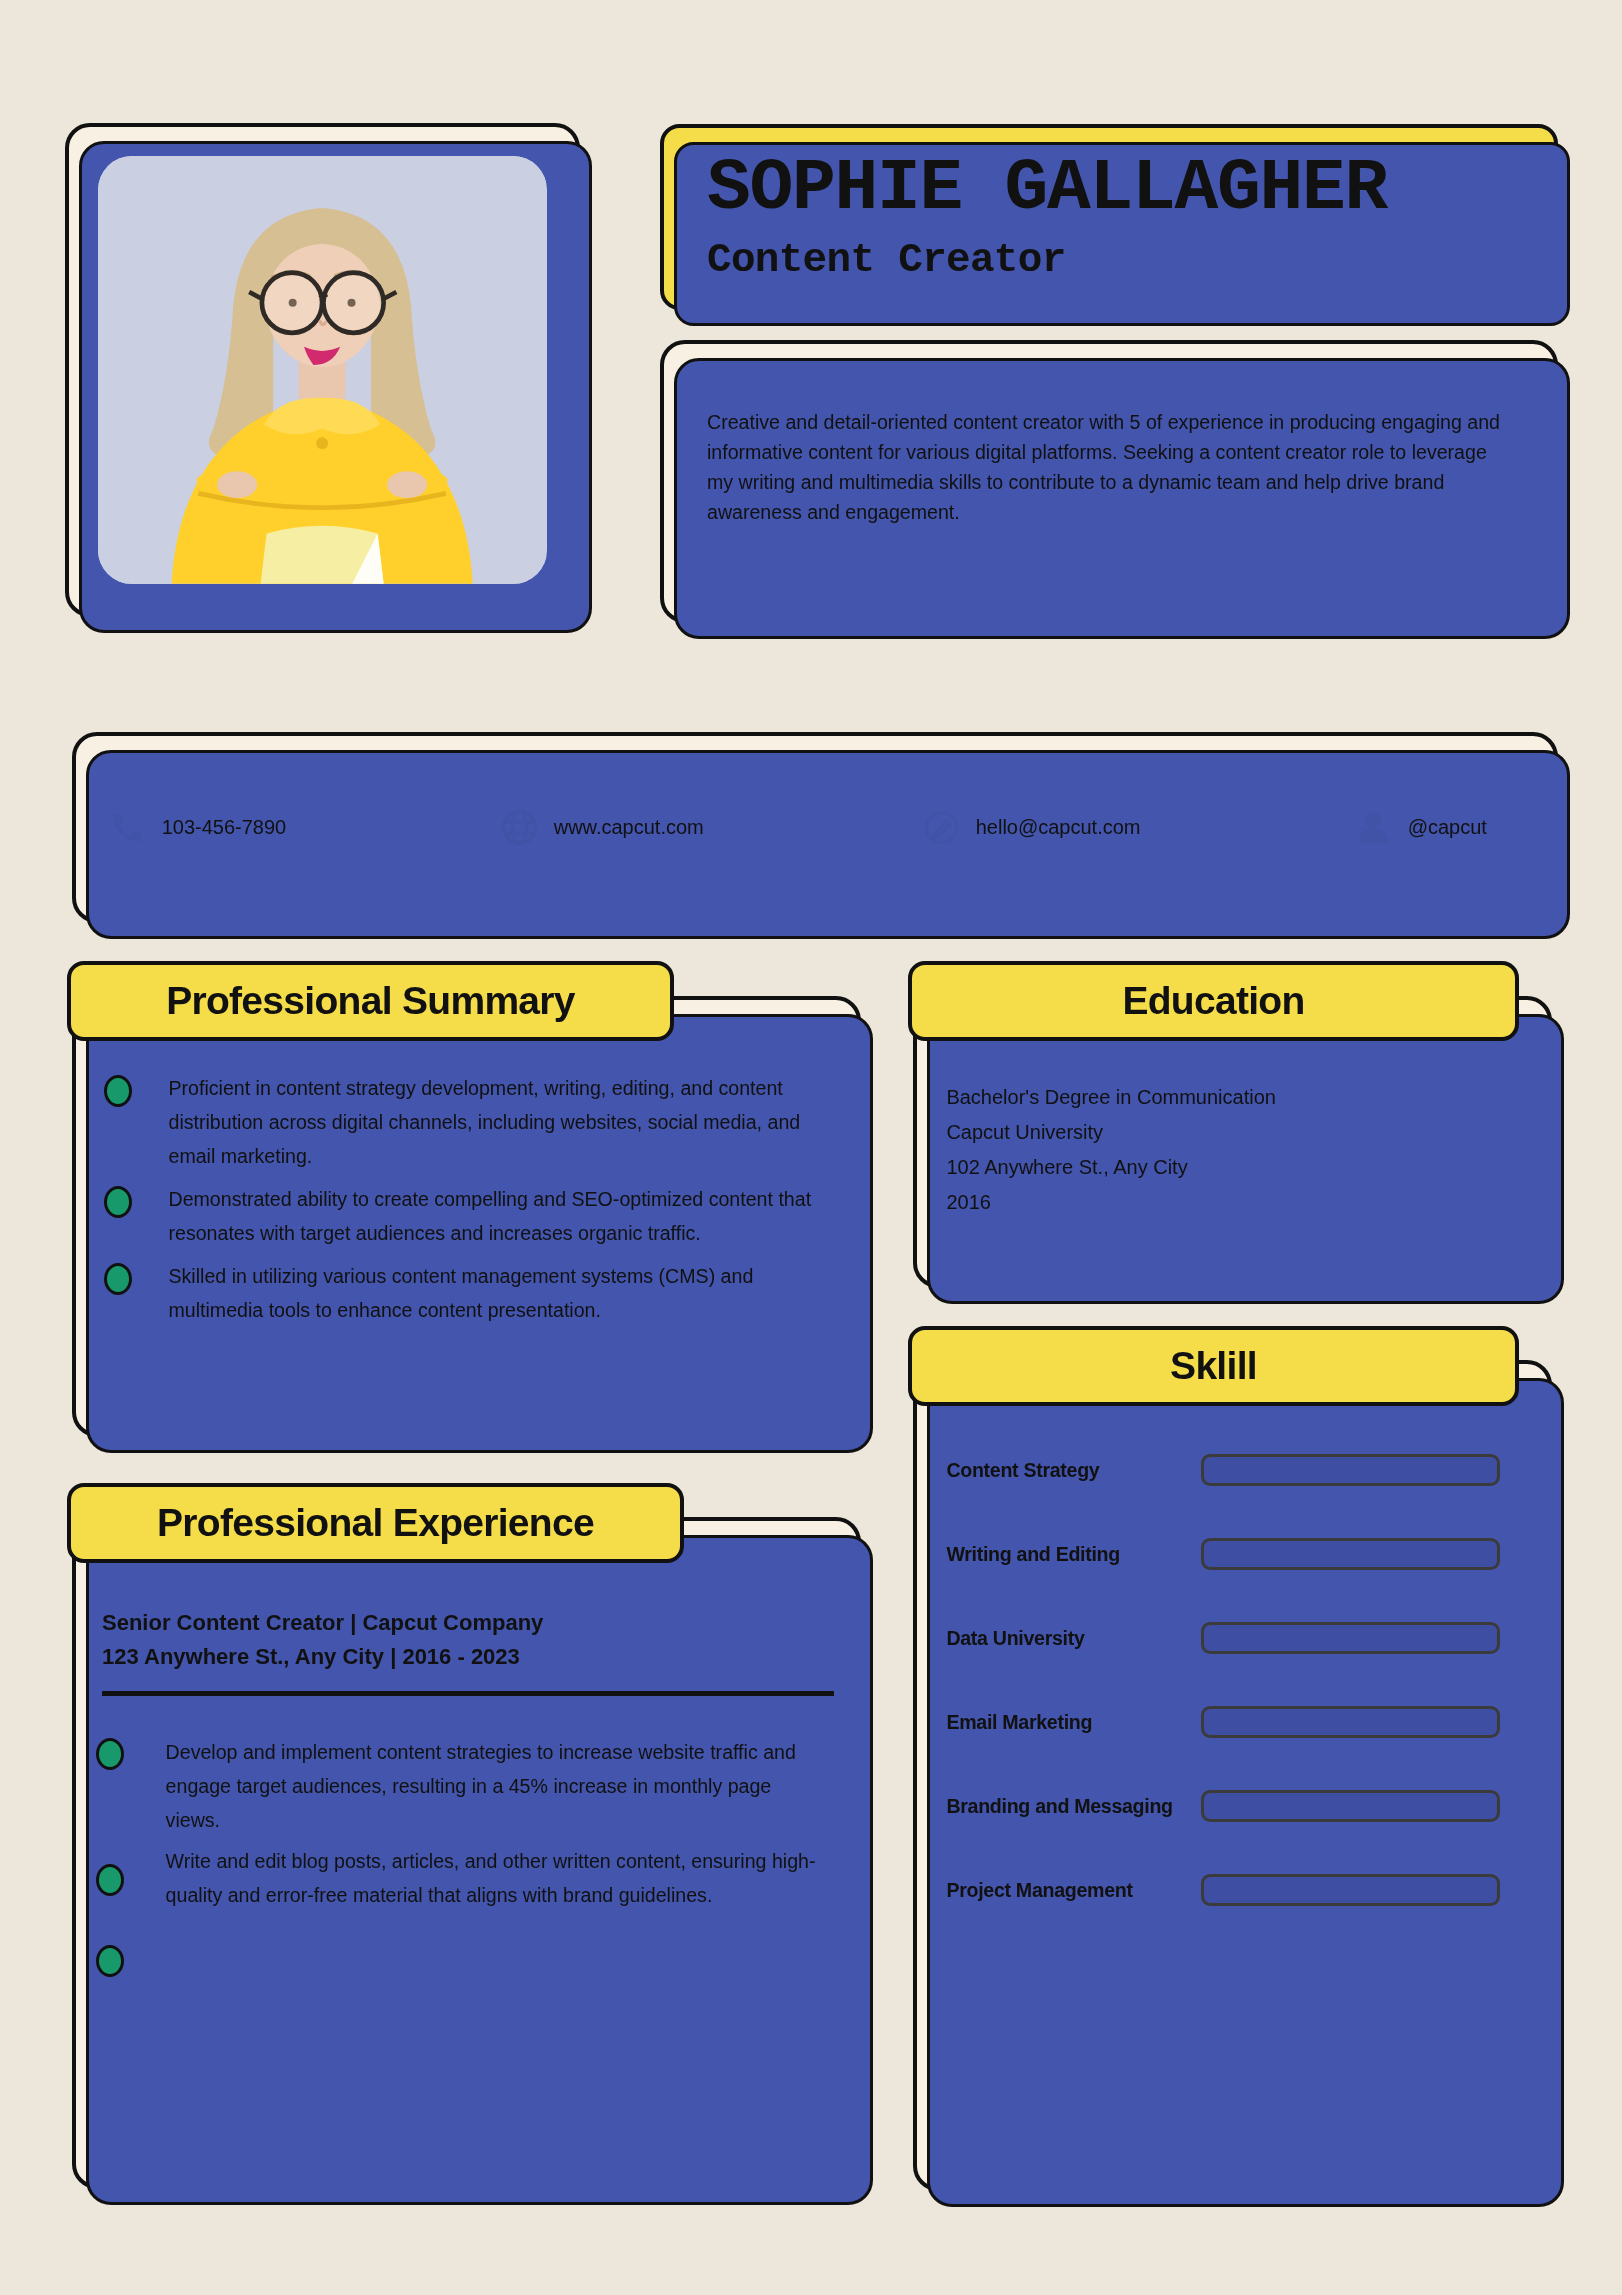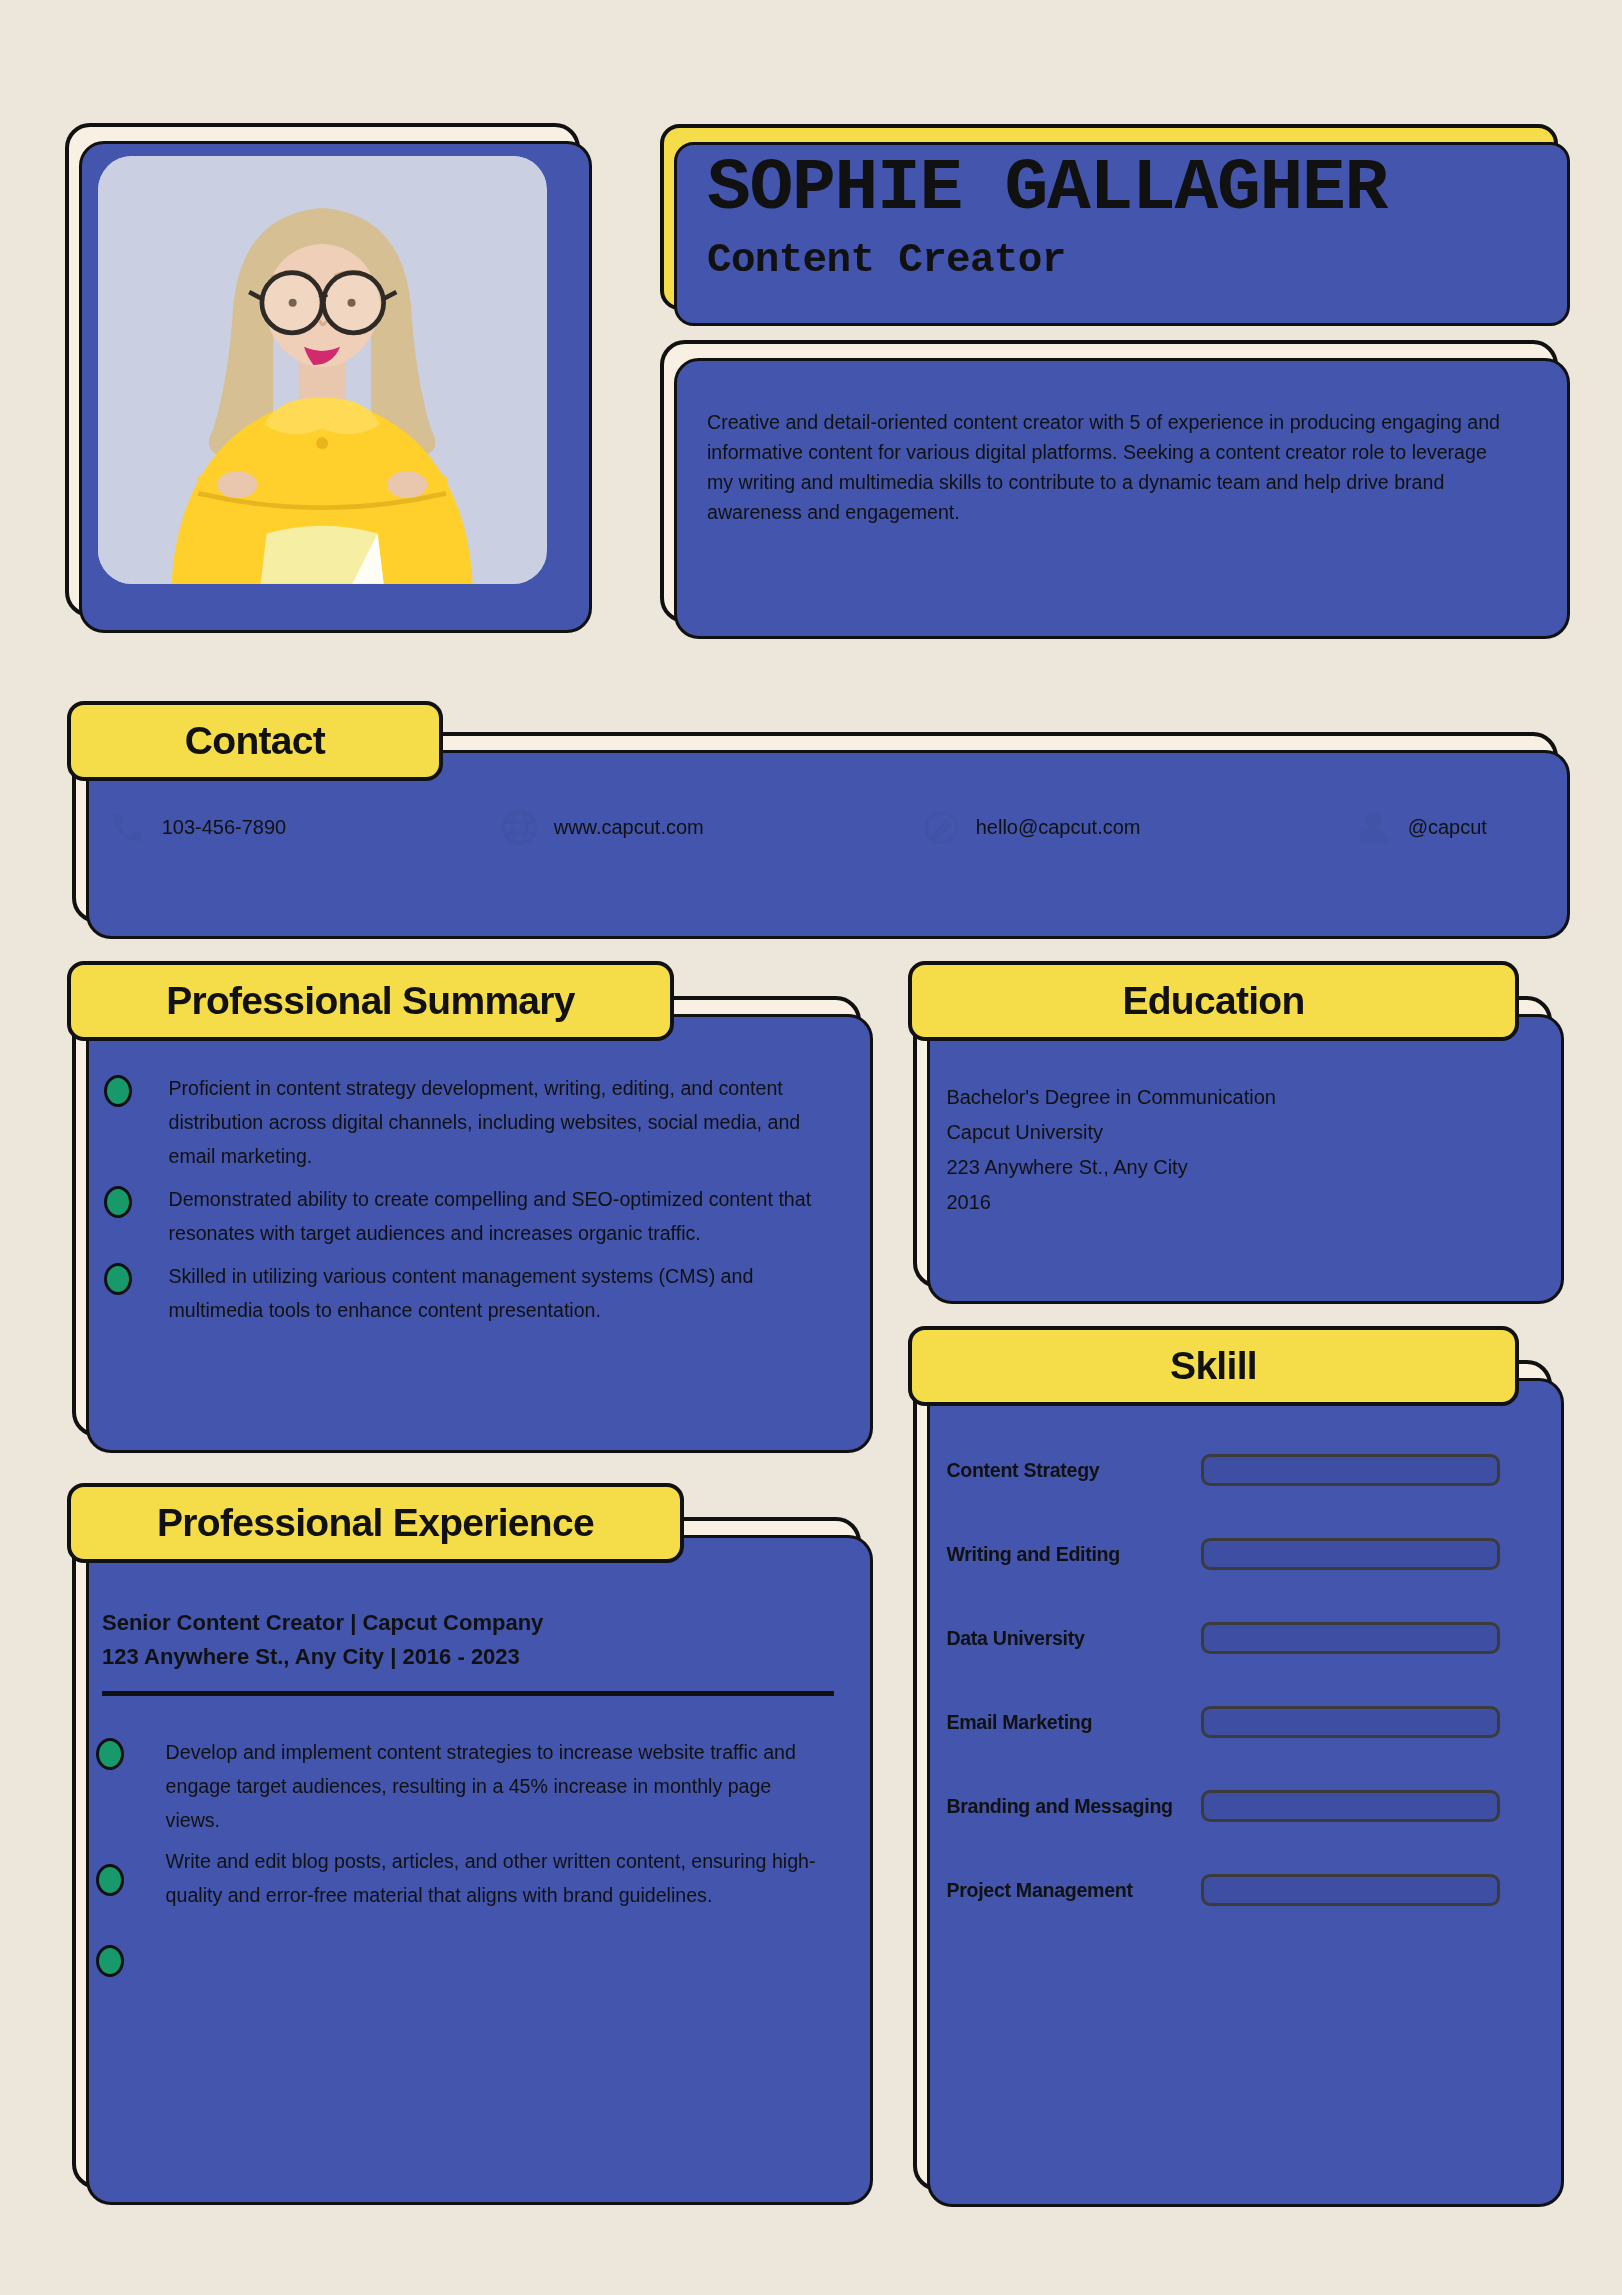--- a/index.html
+++ b/index.html
@@ -127,23 +127,20 @@
 
   <div class="card header-card">
     <div class="name">SOPHIE GALLAGHER</div>
     <div class="role">Content Creator</div>
   </div>
 
   <div class="card about-card">
     <p class="about-text">Creative and detail-oriented content creator with 5 of experience in producing engaging and informative content for various digital platforms. Seeking a content creator role to leverage my writing and multimedia skills to contribute to a dynamic team and help drive brand awareness and engagement.</p>
   </div>
 
-  <div class="tab contact-tab">
-    <span class="tab-label">Contact</span>
-  </div>
   <div class="card contact-card">
     <div id="contact-items">
         <div class="contact-item ci-0">
           <span class="cicon"><svg viewBox="0 0 24 24" width="37" height="37">
               <path fill="#4053A6" d="M6.62 10.79c1.44 2.83 3.76 5.14 6.59 6.59l2.2-2.2c.27-.27.67-.36 1.02-.24 1.12.37 2.33.57 3.57.57.55 0 1 .45 1 1V20c0 .55-.45 1-1 1-9.39 0-17-7.61-17-17 0-.55.45-1 1-1h3.5c.55 0 1 .45 1 1 0 1.25.2 2.45.57 3.57.11.35.03.74-.25 1.02l-2.2 2.2z"></path>
             </svg></span>
           <span class="txt">103-456-7890</span>
         </div>
         <div class="contact-item ci-1">
           <span class="cicon"><svg viewBox="0 0 56 56" width="37" height="37">
@@ -195,21 +192,21 @@
       </div>
   </div>
 
   <div class="tab edu-tab">
     <span class="tab-label">Education</span>
   </div>
   <div class="card edu-card">
     <div class="edu-lines" id="education-lines">
         <div>Bachelor's Degree in Communication</div>
         <div>Capcut University</div>
-        <div>223 Anywhere St., Any City</div>
+        <div>102 Anywhere St., Any City</div>
         <div>2016</div>
       </div>
   </div>
 
   <div class="tab skill-tab">
     <span class="tab-label">Sklill</span>
   </div>
   <div class="card skill-card">
     <div class="skill-rows" id="skill-rows">
         <div class="skill-row">

